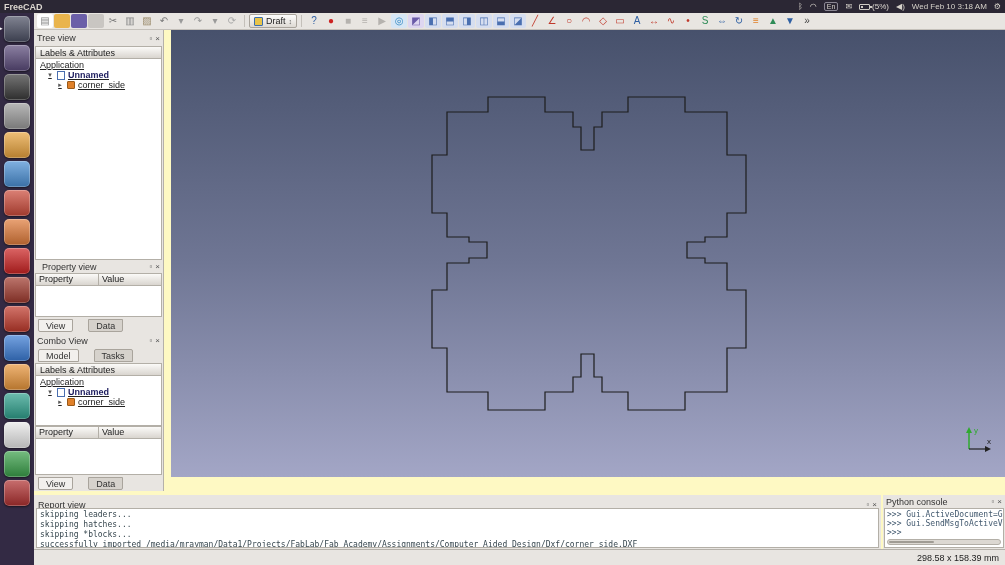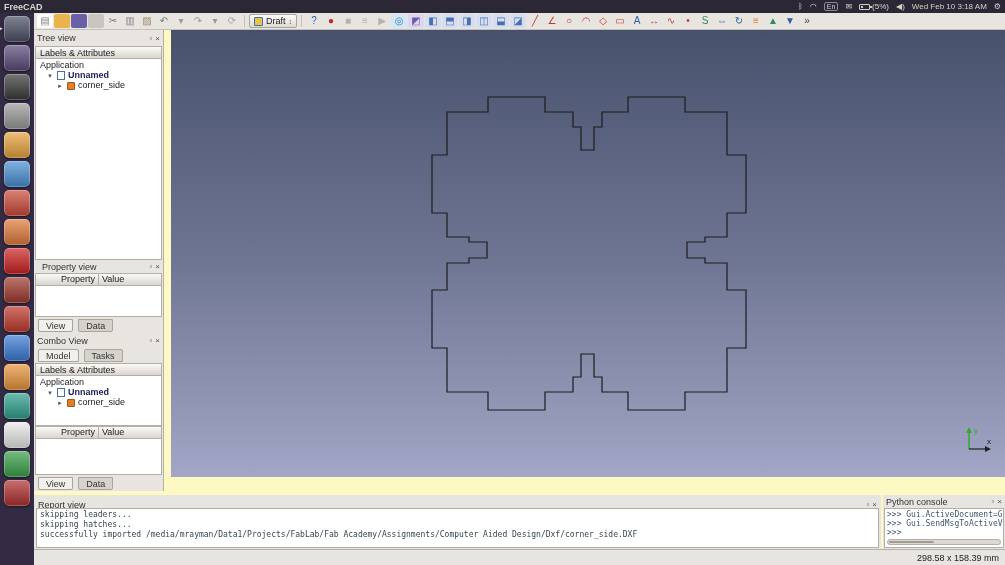--- a/index.html
+++ b/index.html
@@ -38,29 +38,29 @@
   .wb-icon { width:9px; height:9px; background:#e8c44a; border:1px solid #3a6fb0; border-radius:1px; }
 
   
   .left-dock { position:absolute; left:34px; top:30px; width:130px; height:461px; display:flex; flex-direction:column;
                background:#e8e5e1; border-right:1px solid #b5b1aa; font-size:9px; overflow:hidden; }
   .dock-title { display:flex; align-items:center; justify-content:space-between; padding:0 3px; color:#333; }
   .dock-btns { display:flex; gap:3px; color:#555; }
   .dock-btns span { cursor:default; font-size:8px; }
   .hdr { background:linear-gradient(#fbfaf8,#d9d5cf); border:1px solid #b3afa7; padding:0 4px; color:#222; display:flex; align-items:center; }
   .white { background:#fff; border:1px solid #b3afa7; border-top:none; overflow:hidden; }
-  .trow { display:flex; align-items:flex-end; gap:3px; height:10px; color:#222; white-space:nowrap; }
+  .trow { display:flex; align-items:center; gap:3px; height:10px; color:#222; white-space:nowrap;text-decoration:underline; }
   .trow .exp { width:8px; text-align:center; color:#555; font-size:7px; }
   .doc-ico { width:8px; height:9px; background:#fff; border:1px solid #4a6fb0; }
   .part-ico { width:8px; height:8px; background:#e0812a; border:1px solid #9a5a1a; border-radius:1px; }
   .bold-doc { font-weight:bold; color:#1d1d5e; }
   .cols { display:flex; }
   .cols span { flex:1; background:linear-gradient(#fbfaf8,#d9d5cf); border:1px solid #b3afa7; border-left:none; padding:0 3px; color:#222; }
-  .cols span:first-child { border-left:1px solid #b3afa7;text-align:right; }
-  .tabrow { display:flex; align-items:flex-end; gap:5px; padding:1px 2px 1px 4px; }
+  .cols span:first-child { border-left:1px solid #b3afa7; }
+  .tabrow { display:flex; align-items:flex-end; gap:15px; padding:1px 2px 1px 4px; }
   .tab { border:1px solid #a9a49c; background:#d6d2cc; padding:0 7px; font-size:9px; color:#333;
          border-radius:2px 2px 0 0; height:13px; display:inline-flex; align-items:center; }
   .tab.active { background:#f2f0ed; }
   .tab.bottom { border-radius:0 0 2px 2px; }
 
   
   .viewport { position:absolute; left:171px; top:30px; width:834px; height:447px;
               background:linear-gradient(180deg,#47516c 0%, #6f7694 52%, #a3a6c6 100%); overflow:hidden; }
   .viewport svg.shape { position:absolute; inset:0; width:100%; height:100%; }
   .axis { position:absolute; right:10px; bottom:22px; width:34px; height:30px; }
@@ -401,20 +401,21 @@
     <div class="dock-title">
       <span>Report view</span>
       <span class="dock-btns">
         <span>▫</span>
         <span>×</span>
       </span>
     </div>
     <div class="content">
       <div>skipping leaders...</div>
       <div>skipping hatches...</div>
+      <div>skipping *blocks...</div>
       <div>successfully imported /media/mrayman/Data1/Projects/FabLab/Fab Academy/Assignments/Computer Aided Design/Dxf/corner_side.DXF</div>
     </div>
   </div>
 
   <div class="pycon">
     <div class="dock-title">
       <span>Python console</span>
       <span class="dock-btns">
         <span>▫</span>
         <span>×</span>

